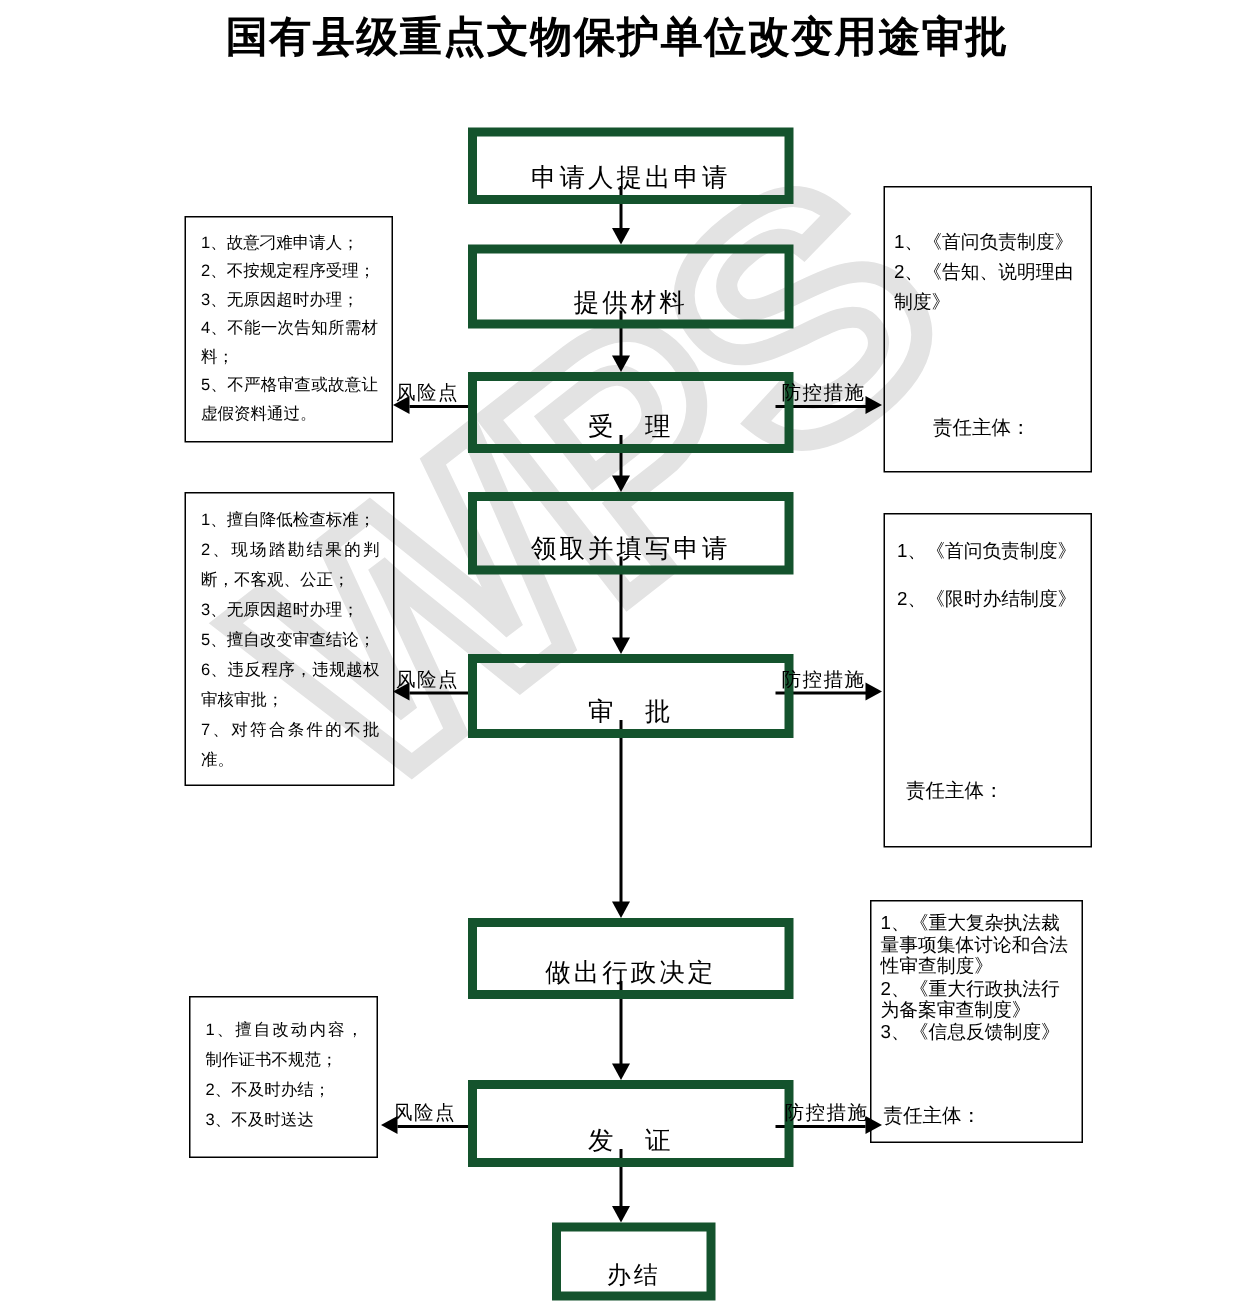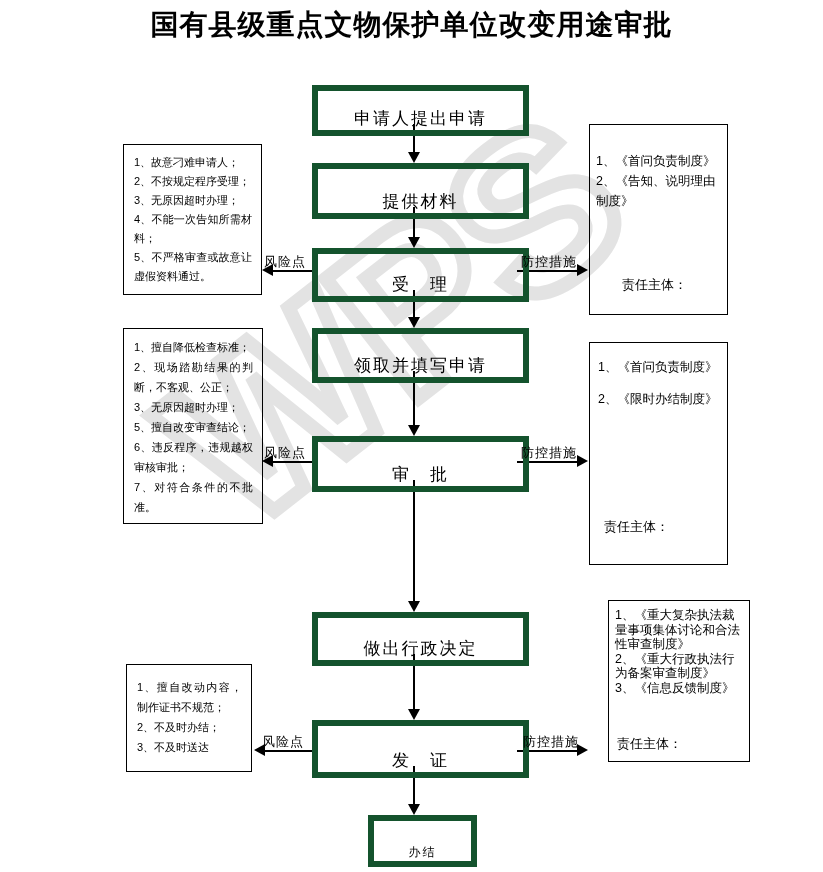--- a/index.html
+++ b/index.html
@@ -67,21 +67,21 @@
   </div>
   <div class="flow-box" style="left:312px;top:436px;width:205px;height:44px">
     <span>审　批</span>
   </div>
   <div class="flow-box" style="left:312px;top:612px;width:205px;height:42px">
     <span>做出行政决定</span>
   </div>
   <div class="flow-box" style="left:312px;top:720px;width:205px;height:46px">
     <span>发　证</span>
   </div>
-  <div class="flow-box" style="left:368px;top:815px;width:97px;height:40px;font-size:12px">
+  <div class="flow-box" style="left:368px;top:815px;width:97px;height:40px;font-size:16px">
     <span>办结</span>
   </div>
 
   <div class="vshaft" style="left:413px;top:124px;height:29px"></div>
   <div class="vhead" style="left:408px;top:152px"></div>
   <div class="vshaft" style="left:413px;top:207px;height:31px"></div>
   <div class="vhead" style="left:408px;top:237px"></div>
   <div class="vshaft" style="left:413px;top:290px;height:28px"></div>
   <div class="vhead" style="left:408px;top:317px"></div>
   <div class="vshaft" style="left:413px;top:371px;height:55px"></div>
@@ -138,20 +138,20 @@
   <div class="side-box ctrl-box d1" style="left:589px;top:124px;width:139px;height:191px;padding:26px 4px 20px 6px">
     <div class="ln">1、《首问负责制度》</div>
     <div class="ln">2、《告知、说明理由制度》</div>
     <div class="ctrl-footer" style="padding-left:26px">责任主体：</div>
   </div>
   <div class="side-box ctrl-box e2" style="left:589px;top:342px;width:139px;height:223px;padding:8px 4px 28px 8px">
     <div class="ln">1、《首问负责制度》</div>
     <div class="ln">2、《限时办结制度》</div>
     <div class="ctrl-footer" style="padding-left:6px">责任主体：</div>
   </div>
-  <div class="side-box ctrl-box f3" style="left:608px;top:600px;width:142px;height:162px;padding:7px 6px 8px 6px">
+  <div class="side-box ctrl-box f3" style="left:580px;top:600px;width:142px;height:162px;padding:7px 6px 8px 6px">
     <div class="ln">1、《重大复杂执法裁量事项集体讨论和合法性审查制度》</div>
     <div class="ln">2、《重大行政执法行为备案审查制度》</div>
     <div class="ln">3、《信息反馈制度》</div>
     <div class="ctrl-footer" style="padding-left:2px">责任主体：</div>
   </div>
 
 </div>
 
 </body></html>

